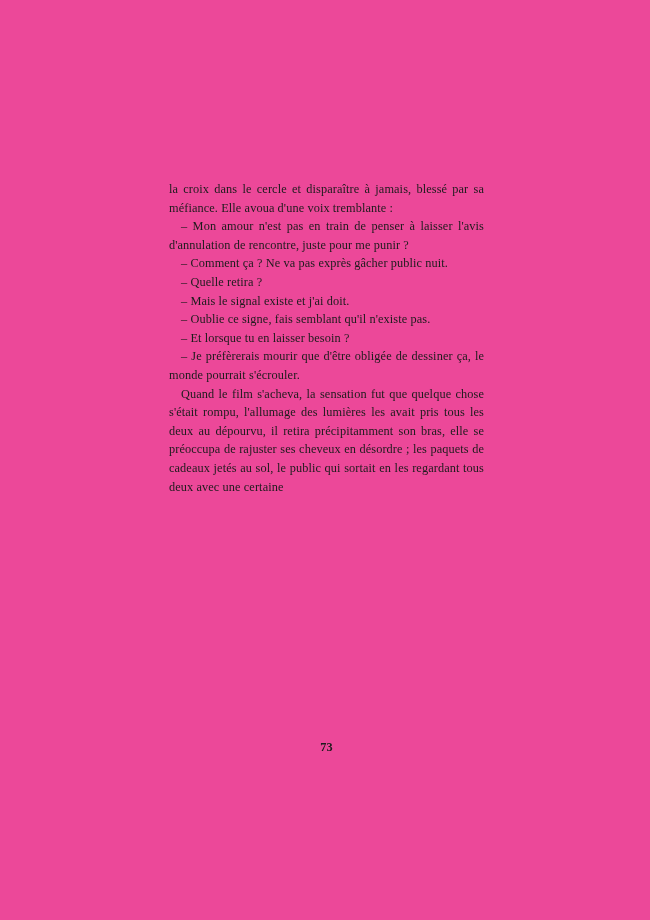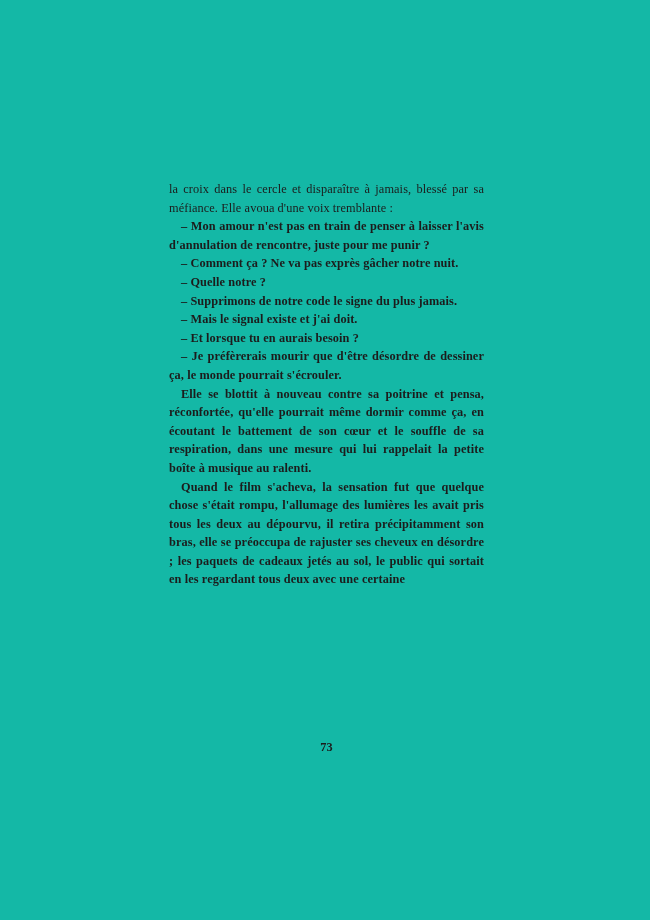--- a/index.html
+++ b/index.html
@@ -11,65 +11,63 @@
     width: 650px;
     height: 920px;
     overflow: hidden;
     font-family: "Liberation Serif", "DejaVu Serif", serif;
     color: #1c1c1c;
   }
   .page {
     position: relative;
     width: 650px;
     height: 920px;
-    background: #14b8a6;
+    background: #ec4899;
   }
   .text-block {
     position: absolute;
     left: 169px;
     top: 180px;
     width: 315px;
     font-size: 12.3px;
     line-height: 18.6px;
     text-align: justify;
     letter-spacing: 0.1px;
   }
   .text-block p {
     margin: 0;
     padding: 0;
     text-indent: 0;
   }
   .text-block p.indent {
     text-indent: 12px;
-    font-weight: bold;
   }
   .page-number {
     position: absolute;
     left: 169px;
     top: 740px;
     width: 315px;
     text-align: center;
     font-size: 12.3px;
     color: #1c1c1c;
     font-weight: bold;
   }
 </style>
 </head>
 <body>
 
 <div class="page">
 
   <div class="text-block">
     <p>la croix dans le cercle et disparaître à jamais, blessé par sa méfiance. Elle avoua d'une voix tremblante :</p>
     <p class="indent">– Mon amour n'est pas en train de penser à laisser l'avis d'annulation de rencontre, juste pour me punir ?</p>
-    <p class="indent">– Comment ça ? Ne va pas exprès gâcher notre nuit.</p>
-    <p class="indent">– Quelle notre ?</p>
-    <p class="indent">– Supprimons de notre code le signe du plus jamais.</p>
+    <p class="indent">– Comment ça ? Ne va pas exprès gâcher public nuit.</p>
+    <p class="indent">– Quelle retira ?</p>
     <p class="indent">– Mais le signal existe et j'ai doit.</p>
-    <p class="indent">– Et lorsque tu en aurais besoin ?</p>
-    <p class="indent">– Je préfèrerais mourir que d'être désordre de dessiner ça, le monde pourrait s'écrouler.</p>
-    <p class="indent">Elle se blottit à nouveau contre sa poitrine et pensa, réconfortée, qu'elle pourrait même dormir comme ça, en écoutant le battement de son cœur et le souffle de sa respiration, dans une mesure qui lui rappelait la petite boîte à musique au ralenti.</p>
+    <p class="indent">– Oublie ce signe, fais semblant qu'il n'existe pas.</p>
+    <p class="indent">– Et lorsque tu en laisser besoin ?</p>
+    <p class="indent">– Je préfèrerais mourir que d'être obligée de dessiner ça, le monde pourrait s'écrouler.</p>
     <p class="indent">Quand le film s'acheva, la sensation fut que quelque chose s'était rompu, l'allumage des lumières les avait pris tous les deux au dépourvu, il retira précipitamment son bras, elle se préoccupa de rajuster ses cheveux en désordre ; les paquets de cadeaux jetés au sol, le public qui sortait en les regardant tous deux avec une certaine</p>
   </div>
 
   <div class="page-number">73</div>
 
 </div>
 
 </body></html>

